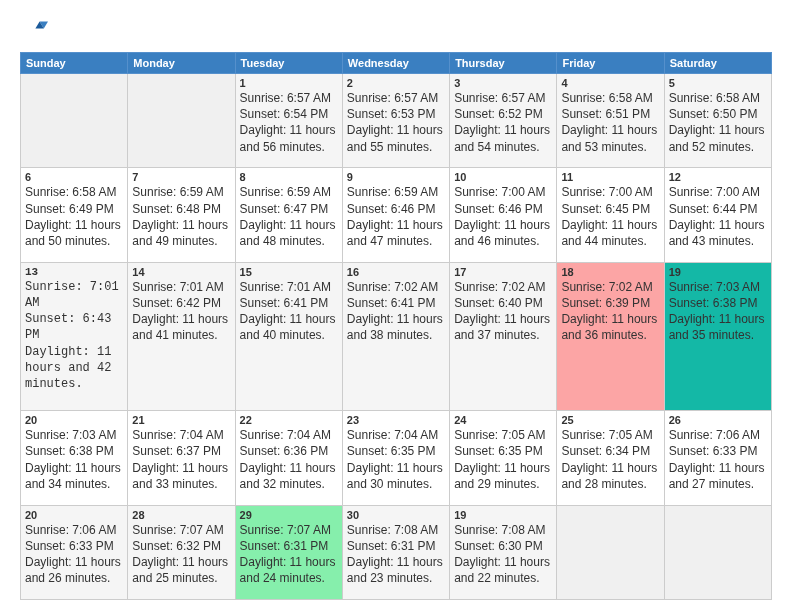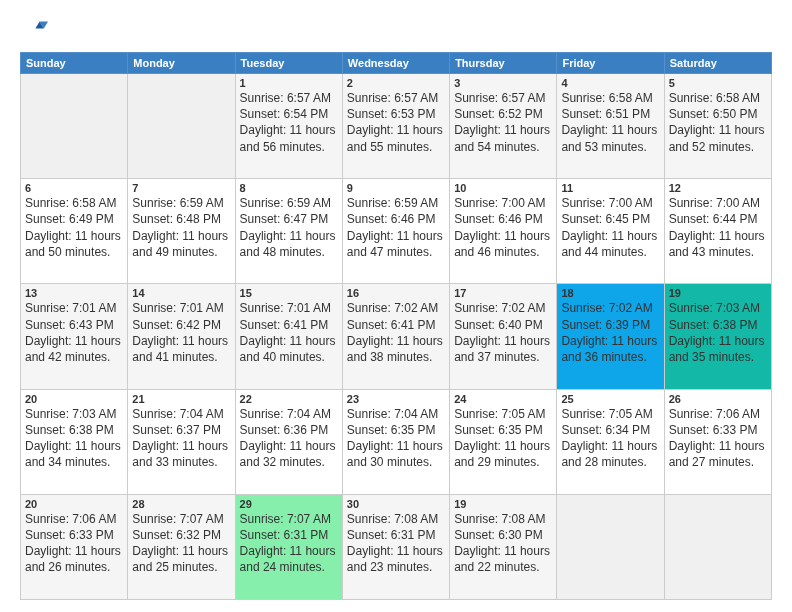--- a/index.html
+++ b/index.html
@@ -187,41 +187,41 @@
           <td>
             <span class="day-num">11</span>
             <div class="day-detail">Sunrise: 7:00 AM<br>Sunset: 6:45 PM<br>Daylight: 11 hours and 44 minutes.</div>
           </td>
           <td>
             <span class="day-num">12</span>
             <div class="day-detail">Sunrise: 7:00 AM<br>Sunset: 6:44 PM<br>Daylight: 11 hours and 43 minutes.</div>
           </td>
         </tr>
         <tr style="background: rgb(245, 245, 245);">
-          <td style="background: rgb(245, 245, 245);">
+          <td style="background: rgb(245, 245, 245); font-family: Liberation Mono, monospace;">
             <span class="day-num">13</span>
             <div class="day-detail">Sunrise: 7:01 AM<br>Sunset: 6:43 PM<br>Daylight: 11 hours and 42 minutes.</div>
           </td>
           <td style="background: rgb(245, 245, 245); margin-top: 20px;">
             <span class="day-num">14</span>
             <div class="day-detail">Sunrise: 7:01 AM<br>Sunset: 6:42 PM<br>Daylight: 11 hours and 41 minutes.</div>
           </td>
           <td style="background: rgb(245, 245, 245);">
             <span class="day-num">15</span>
             <div class="day-detail">Sunrise: 7:01 AM<br>Sunset: 6:41 PM<br>Daylight: 11 hours and 40 minutes.</div>
           </td>
           <td style="background: rgb(245, 245, 245);">
             <span class="day-num">16</span>
             <div class="day-detail">Sunrise: 7:02 AM<br>Sunset: 6:41 PM<br>Daylight: 11 hours and 38 minutes.</div>
           </td>
           <td style="background: rgb(245, 245, 245);">
             <span class="day-num">17</span>
             <div class="day-detail">Sunrise: 7:02 AM<br>Sunset: 6:40 PM<br>Daylight: 11 hours and 37 minutes.</div>
           </td>
-          <td style="background: #0ea5e9;">
+          <td style="background: #fca5a5;">
             <span class="day-num">18</span>
             <div class="day-detail">Sunrise: 7:02 AM<br>Sunset: 6:39 PM<br>Daylight: 11 hours and 36 minutes.</div>
           </td>
           <td style="background: #14b8a6;">
             <span class="day-num">19</span>
             <div class="day-detail">Sunrise: 7:03 AM<br>Sunset: 6:38 PM<br>Daylight: 11 hours and 35 minutes.</div>
           </td>
         </tr>
         <tr>
           <td>

